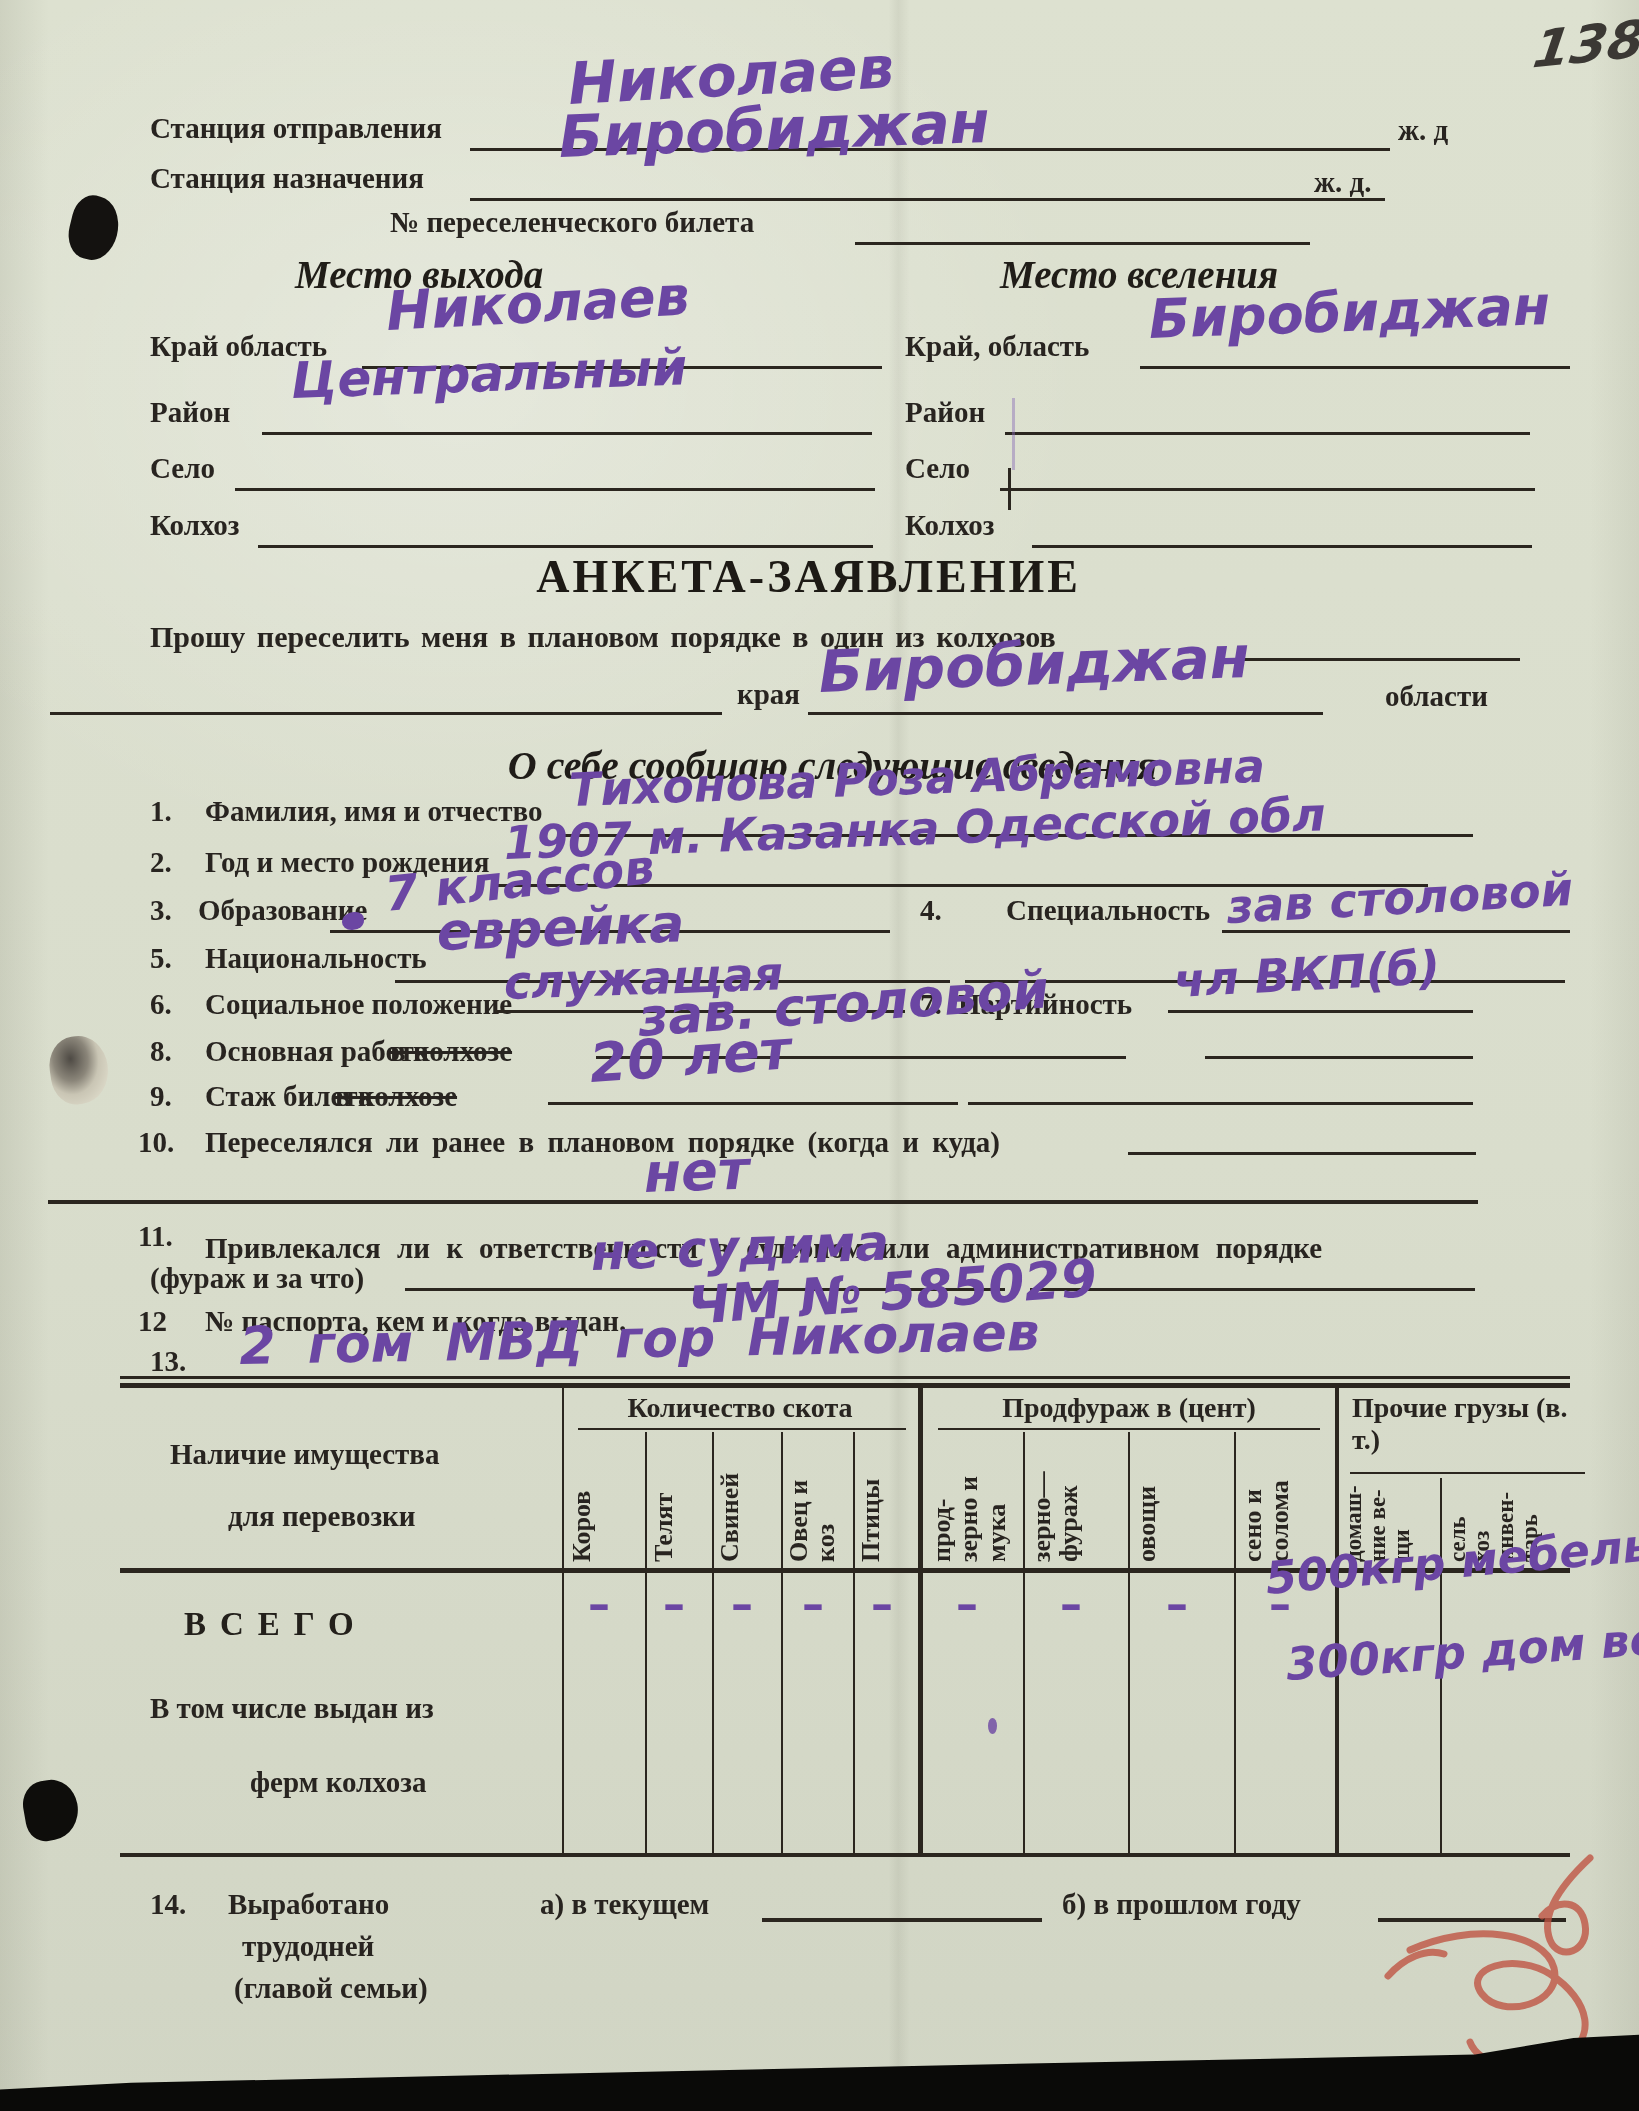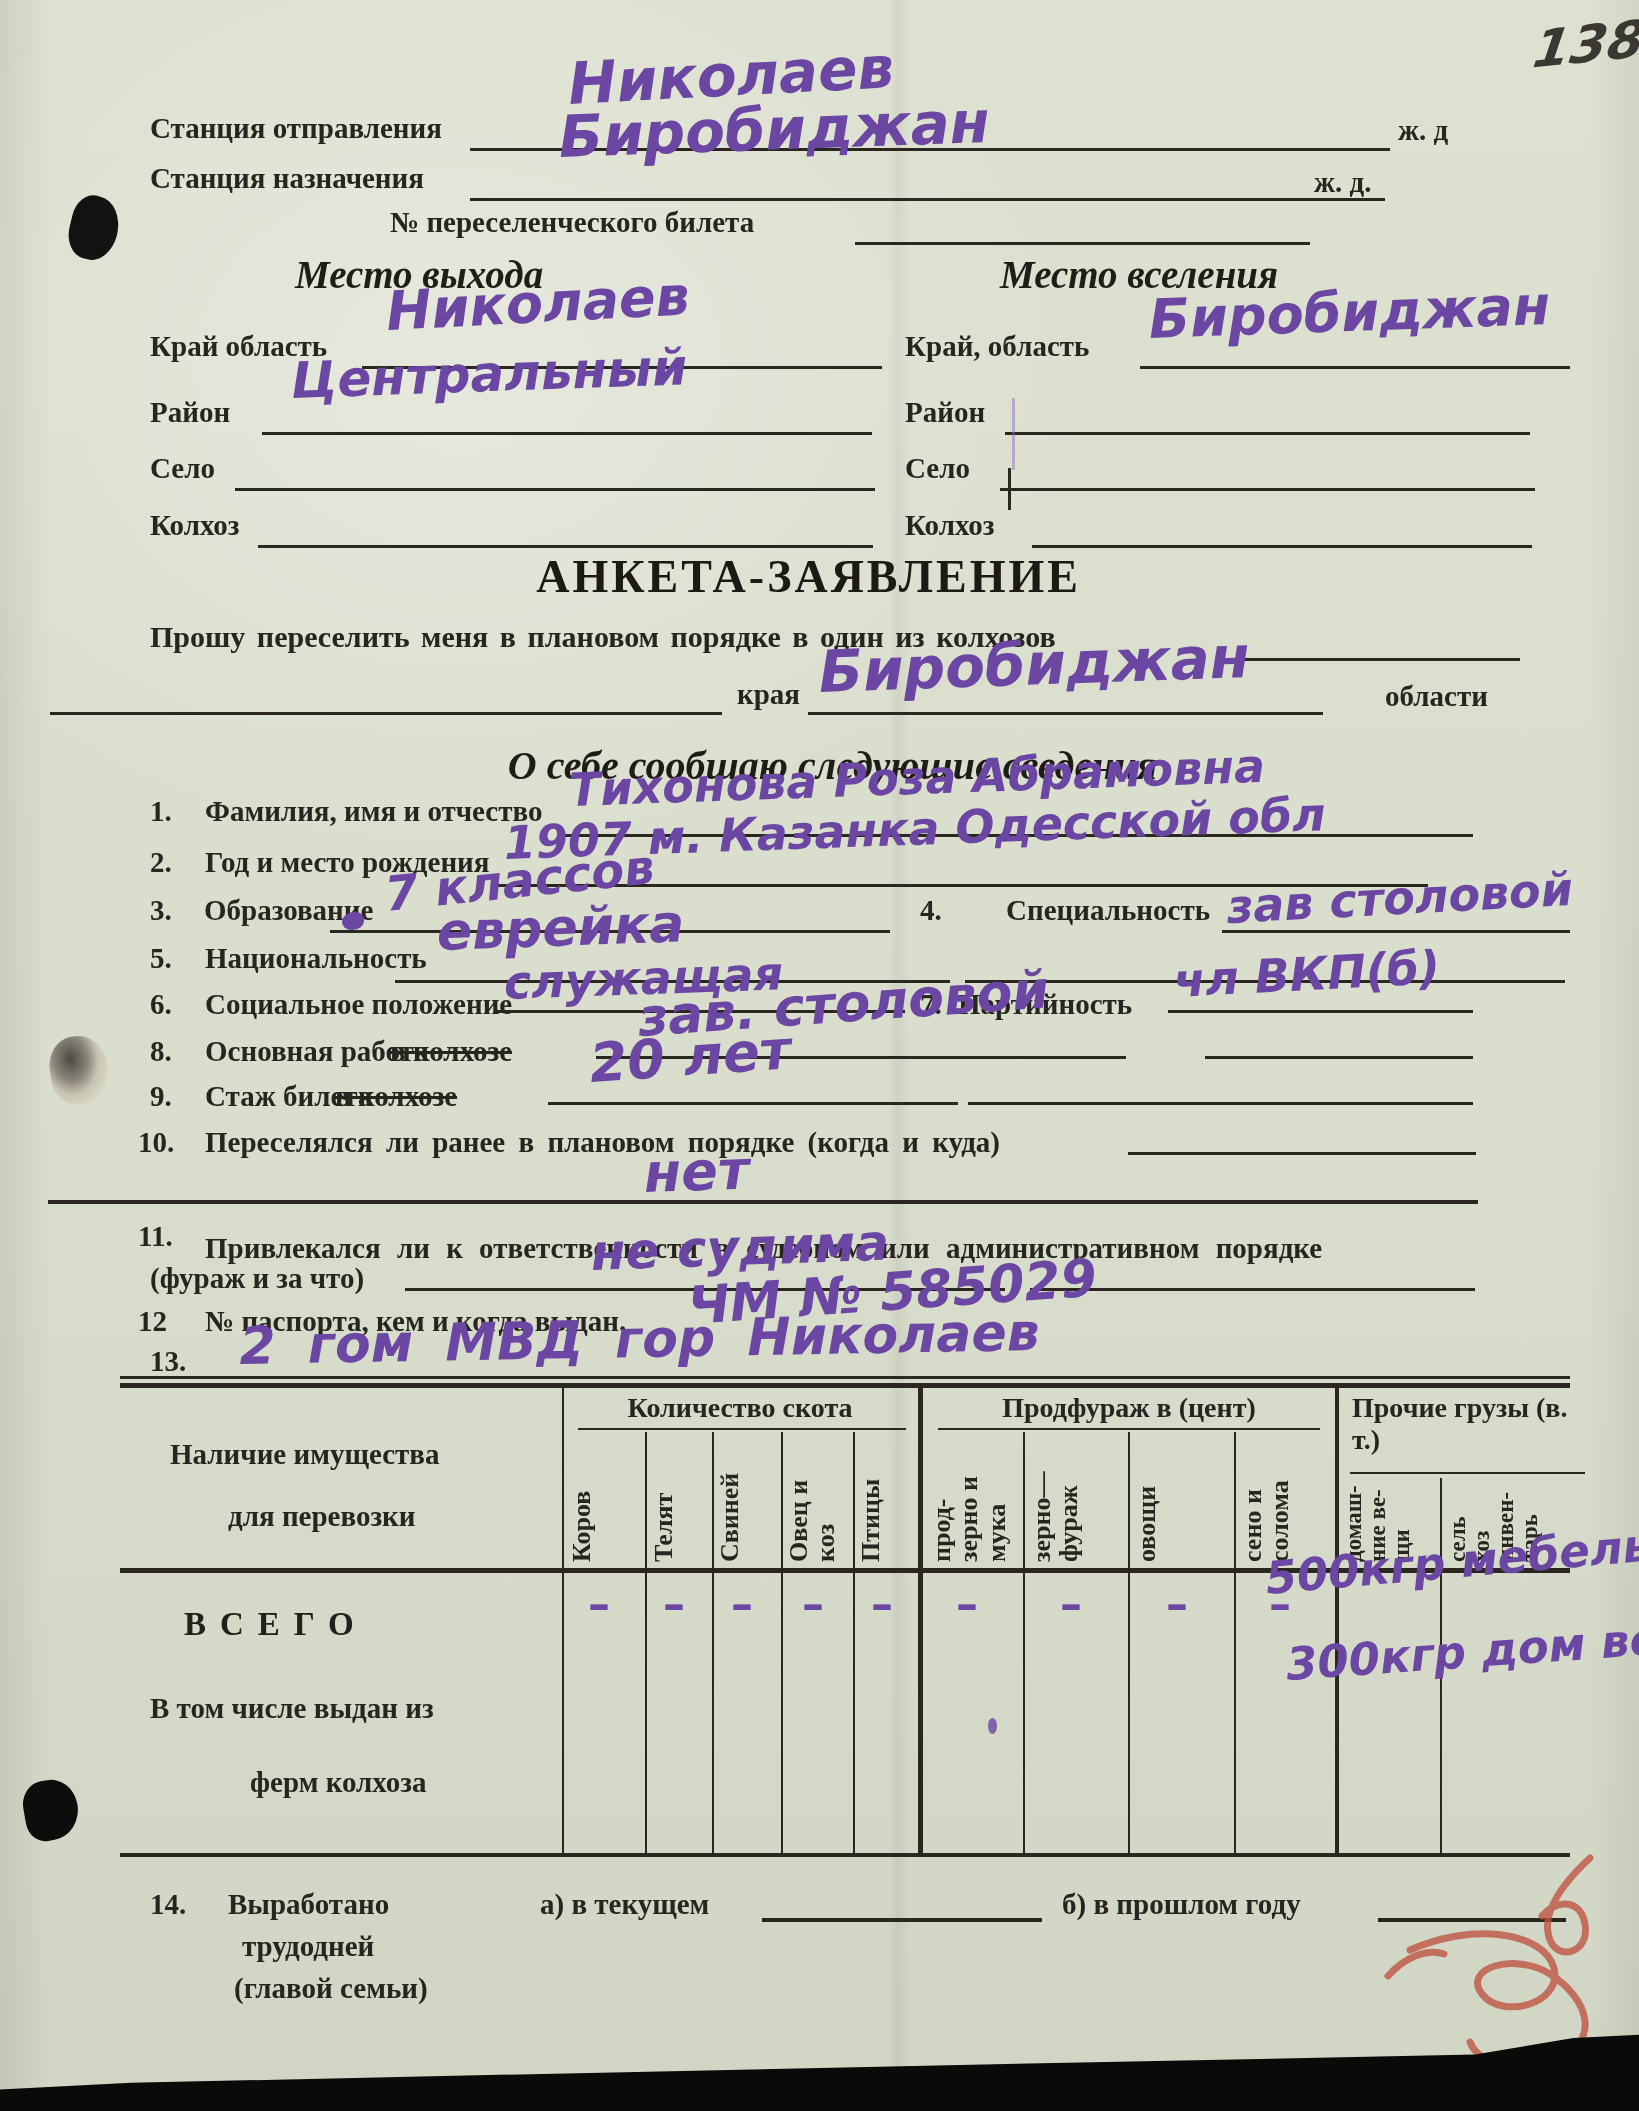--- a/index.html
+++ b/index.html
@@ -91,21 +91,21 @@
   <div class="lbl" style="left:205px;top:795px;">Фамилия, имя и отчество</div>
   <div class="hw" style="left:570px;top:763px;transform:rotate(-2deg);">Тихонова Роза Абрамовна</div>
   <div class="ln" style="left:558px;top:834px;width:915px;"></div>
 
   <div class="lbl" style="left:150px;top:846px;">2.</div>
   <div class="lbl" style="left:205px;top:846px;">Год и место рождения</div>
   <div class="hw" style="left:505px;top:816px;transform:rotate(-2deg);">1907 м. Казанка Одесской обл</div>
   <div class="ln" style="left:498px;top:884px;width:930px;"></div>
 
   <div class="lbl" style="left:150px;top:894px;">3.</div>
-  <div class="lbl" style="left:204px;top:894px;">Образование</div>
+  <div class="lbl" style="left:198px;top:894px;">Образование</div>
   <div class="blob" style="left:342px;top:912px;width:22px;height:18px;background:#6b46a3;border-radius:60% 40% 55% 45%;"></div>
   <div class="hw" style="left:388px;top:866px;font-size:48px;transform:rotate(-6deg);">7 классов</div>
   <div class="ln" style="left:330px;top:930px;width:560px;"></div>
   <div class="lbl" style="left:920px;top:894px;">4.</div>
   <div class="lbl" style="left:972px;top:894px;margin-left:34px;">Специальность</div>
   <div class="hw" style="left:1228px;top:880px;transform:rotate(-3deg);">зав столовой</div>
   <div class="ln" style="left:1222px;top:930px;width:348px;"></div>
 
   <div class="lbl" style="left:150px;top:942px;">5.</div>
   <div class="lbl" style="left:205px;top:942px;">Национальность</div>

